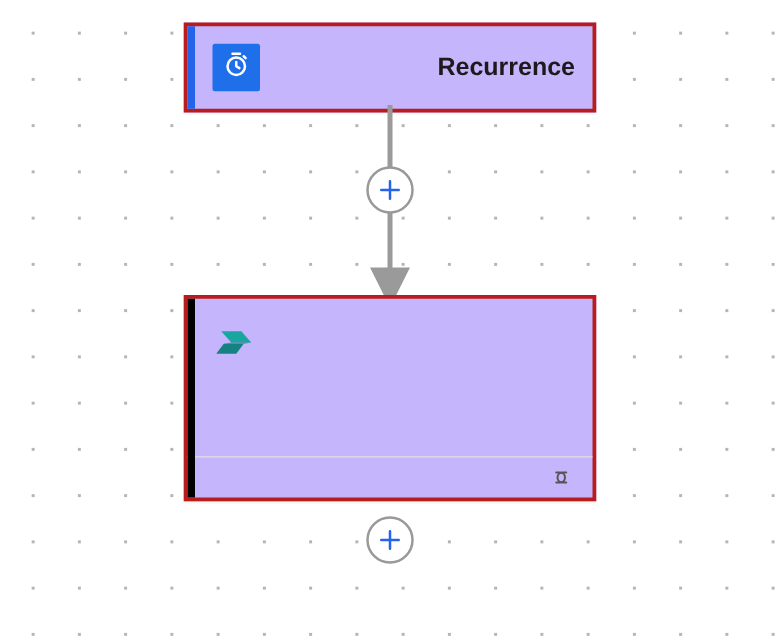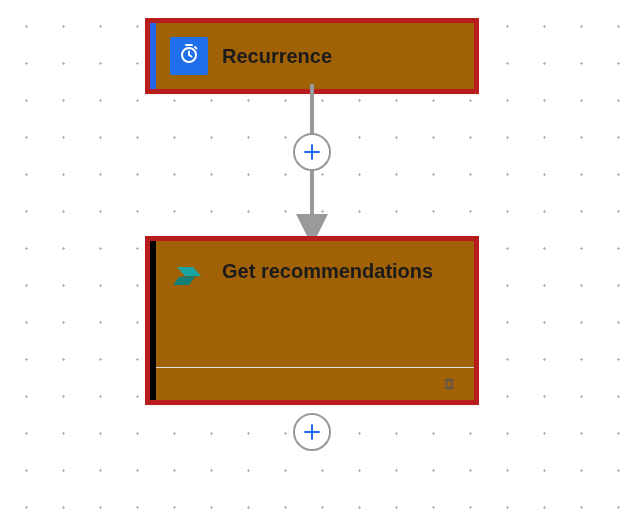--- a/index.html
+++ b/index.html
@@ -29,24 +29,25 @@
     position: absolute;
     left: 50%;
     transform: translateX(-50%);
     pointer-events: none;
   }
   .card {
     position: absolute;
     left: 50%;
     transform: translateX(-50%);
     width: 324px;
-    background: #a16207;
-    border: 5px solid #b91c1c;
+    background: #c4b5fd;
+    border: 3px solid #b91c1c;
     box-shadow: 0 1px 2px rgba(0,0,0,0.06);
     pointer-events: auto;
+    text-align: right;
   }
   .card .accent {
     position: absolute;
     left: 0; top: 0; bottom: 0;
     width: 6px;
   }
   .card-header {
     display: flex;
     align-items: center;
     gap: 14px;
@@ -162,21 +163,20 @@
         <span>
           <svg width="36" height="36" viewBox="0 0 36 36">
             <g transform="translate(6,5)">
               <path d="M0 4 L16 4 L24 13 L8 13 Z" fill="#1aa6a0"></path>
               <path d="M2 14 L18 14 L12 22 L-4 22 Z" fill="#0b7f7b" opacity="0.95"></path>
               <path d="M8 13 L24 13 L18 14 L2 14 Z" fill="#0e6a66" opacity="0.6"></path>
             </g>
           </svg>
         </span>
       </div>
-      <div class="card-title">Get recommendations</div>
     </div>
     <div class="card-footer">
       <span class="link-icon" title="Connection">
         <svg width="22" height="14" viewBox="0 0 22 14">
           <path d="M7 3 h3 a4 4 0 0 1 0 8 h-3" fill="none" stroke="#555" stroke-width="1.6" stroke-linecap="round"></path>
           <path d="M15 11 h-3 a4 4 0 0 1 0 -8 h3" fill="none" stroke="#555" stroke-width="1.6" stroke-linecap="round"></path>
         </svg>
       </span>
     </div>
   </div>

